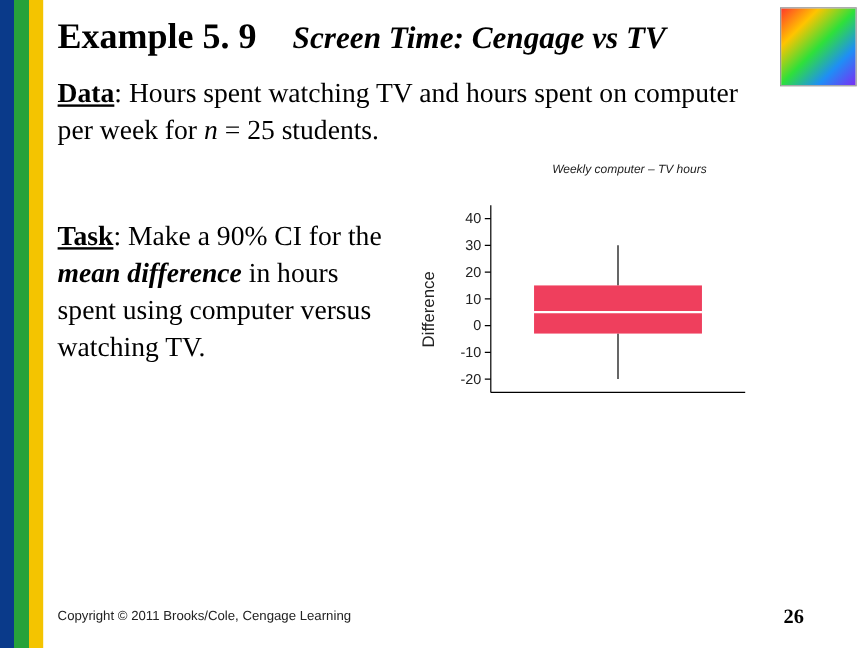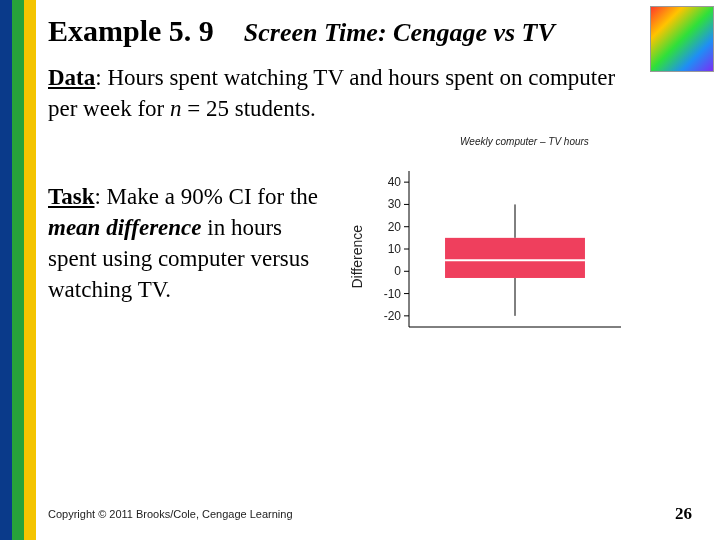--- a/index.html
+++ b/index.html
@@ -37,21 +37,21 @@
   .chart-wrap { display: flex; align-items: center; gap: 6px; }
   .ylabel { writing-mode: vertical-rl; transform: rotate(180deg); font-size: 14px; color: #222; }
   .svg-holder { position: relative; }
   .note-line { font-size: 23px; margin-top: 30px; }
   .note-line .ital { font-style: italic; }
   .copyright {
     position: absolute; left: 48px; bottom: 20px;
     font-family: Arial, Helvetica, sans-serif; font-size: 11px; color: #222; text-align: center;
   }
   .page-num {
-    position: absolute; right: 28px; bottom: 16px;
+    position: absolute; right: 50px; bottom: 16px;
     font-family: "Times New Roman", serif; font-weight: bold; font-size: 17px;
   }
   svg text { font-family: Arial, Helvetica, sans-serif; font-size: 12px; fill: #222; }
 </style>
 </head>
 <body>
 
 <div class="left-stripe"></div>
 <div class="corner-logo"></div>
 

